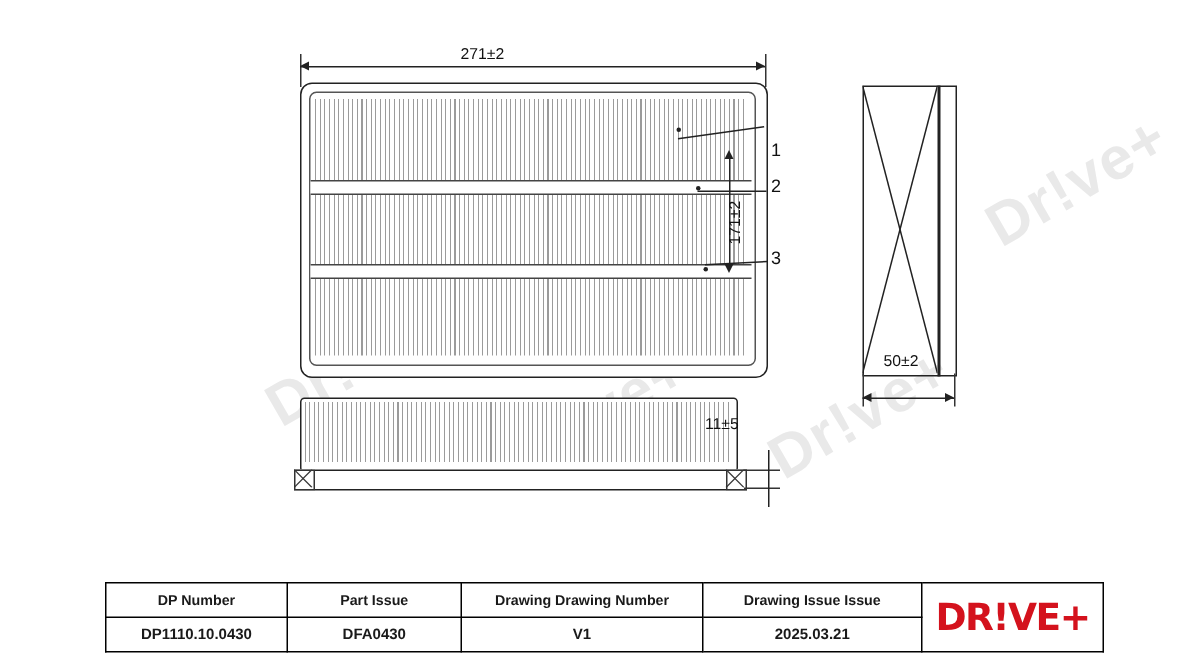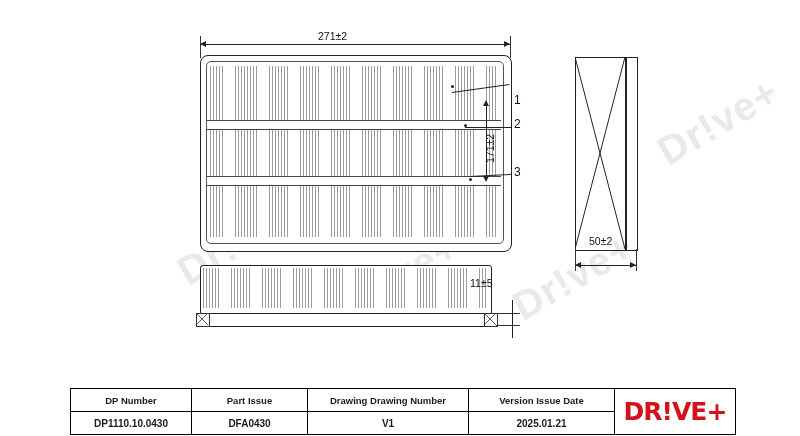--- a/index.html
+++ b/index.html
@@ -191,21 +191,21 @@
   <div class="pleats" style="left:210px; top:184px; width:288px; height:53px;"></div>
 
   <div class="brace" style="left:207px; top:120px; width:294px; height:8px;"></div>
   <div class="brace" style="left:207px; top:176px; width:294px; height:8px;"></div>
 
   <div class="ext" style="left:200px; top:36px; height:22px;"></div>
   <div class="ext" style="left:510px; top:36px; height:22px;"></div>
   <div class="dimline" style="left:200px; top:44px; width:310px;"></div>
   <div class="arrow-l" style="left:200px; top:41px;"></div>
   <div class="arrow-r" style="left:504px; top:41px;"></div>
-  <div class="dim" style="left:318px; top:30px;">271±2</div>
+  <div class="dim" style="left:307px; top:30px;">271±2</div>
 
   <div class="dimline-v" style="left:486px; top:106px; height:70px;"></div>
   <div class="arrow-u" style="left:483px; top:100px;"></div>
   <div class="arrow-d" style="left:483px; top:176px;"></div>
   <div class="dim dim-v" style="left:484px; top:163px;">171±2</div>
 
   <div class="dot" style="left:451px; top:85px;"></div>
   <div class="leader" style="left:452px; top:92px; width:58px; transform: rotate(-8deg); transform-origin: left center;"></div>
   <div class="callout" style="left:514px; top:93px;">1</div>
 
@@ -249,29 +249,29 @@
   <div class="arrow-l" style="left:575px; top:262px;"></div>
   <div class="arrow-r" style="left:630px; top:262px;"></div>
   <div class="dim" style="left:589px; top:235px;">50±2</div>
 
   <table id="info-table">
     <tbody>
         <tr>
       <td class="hdr" style="width:120px;">DP Number</td>
       <td class="hdr" style="width:115px;">Part Issue</td>
       <td class="hdr" style="width:160px;">Drawing Drawing Number</td>
-      <td class="hdr" style="width:145px;">Version Issue Date</td>
+      <td class="hdr" style="width:145px;">Drawing Issue Issue</td>
       <td class="logo-cell" rowspan="2" style="width:120px;">
         <div class="logo">
           <span>DR</span><span class="bang">!</span><span>VE</span><span class="plus">+</span>
         </div>
       </td>
     </tr>
     <tr>
       <td class="val">DP1110.10.0430</td>
       <td class="val">DFA0430</td>
       <td class="val">V1</td>
-      <td class="val">2025.01.21</td>
+      <td class="val">2025.03.21</td>
     </tr>
   </tbody>
     </table>
 
 </div>
 
 </body></html>

